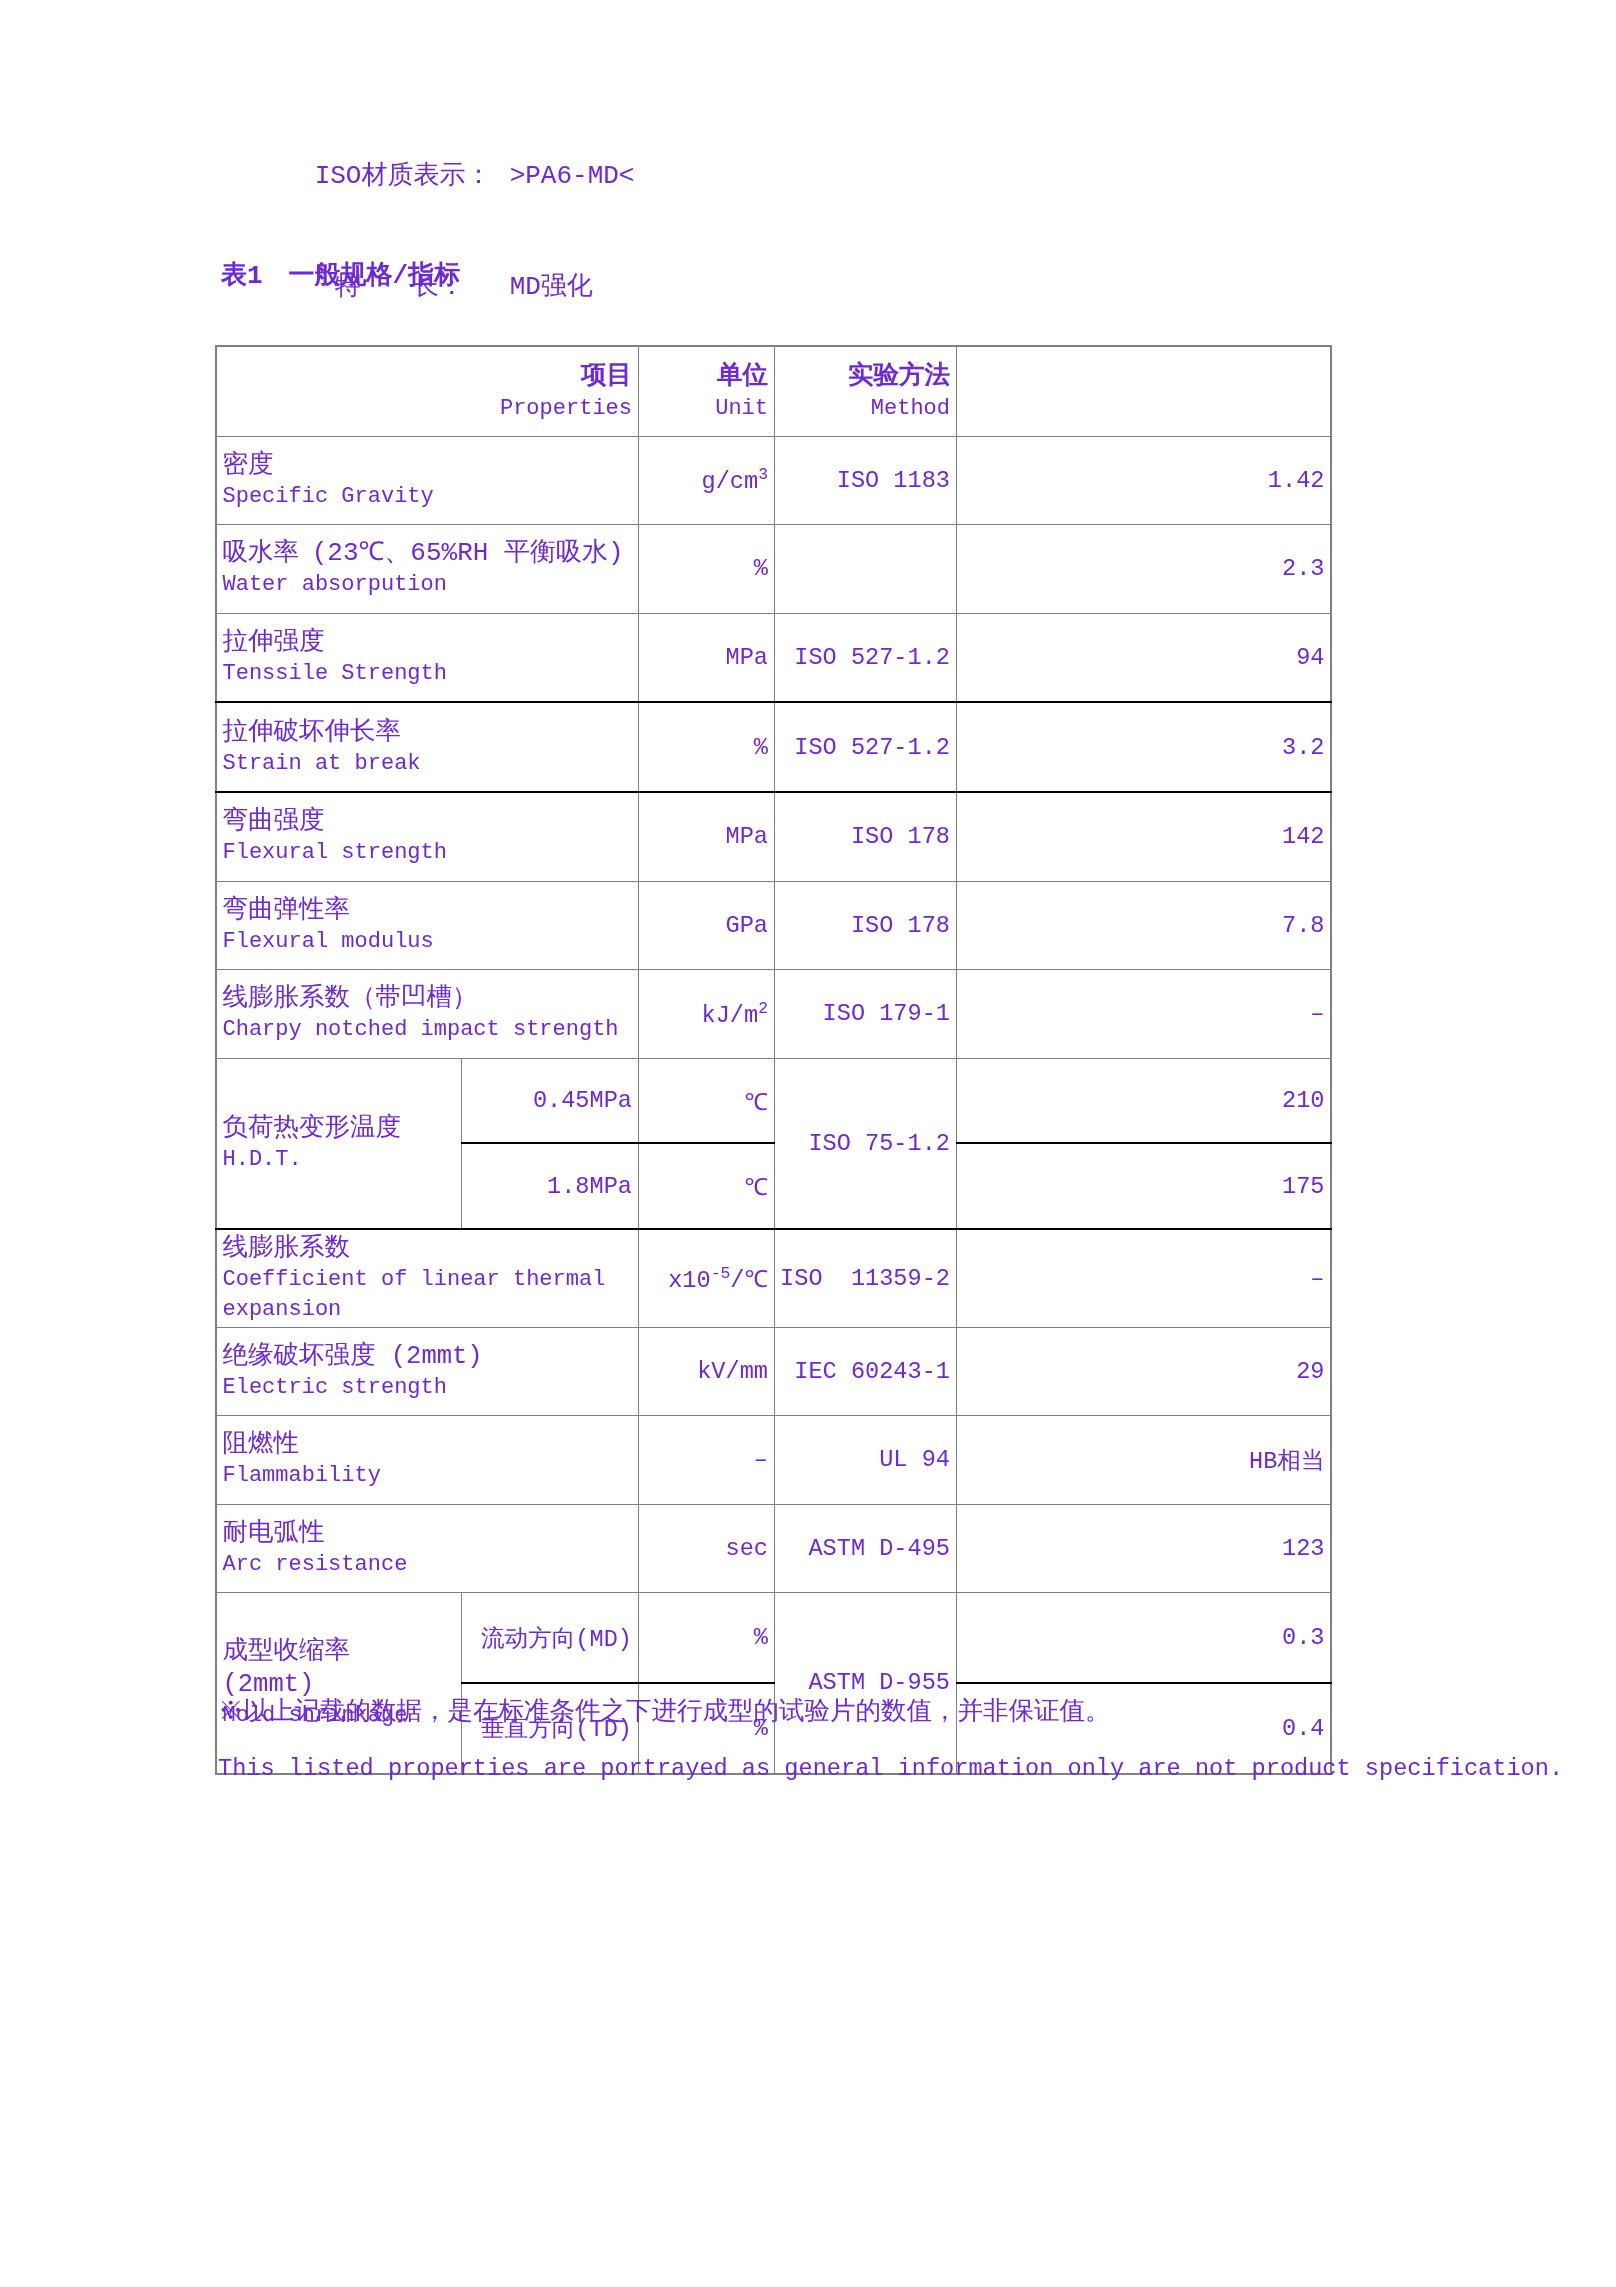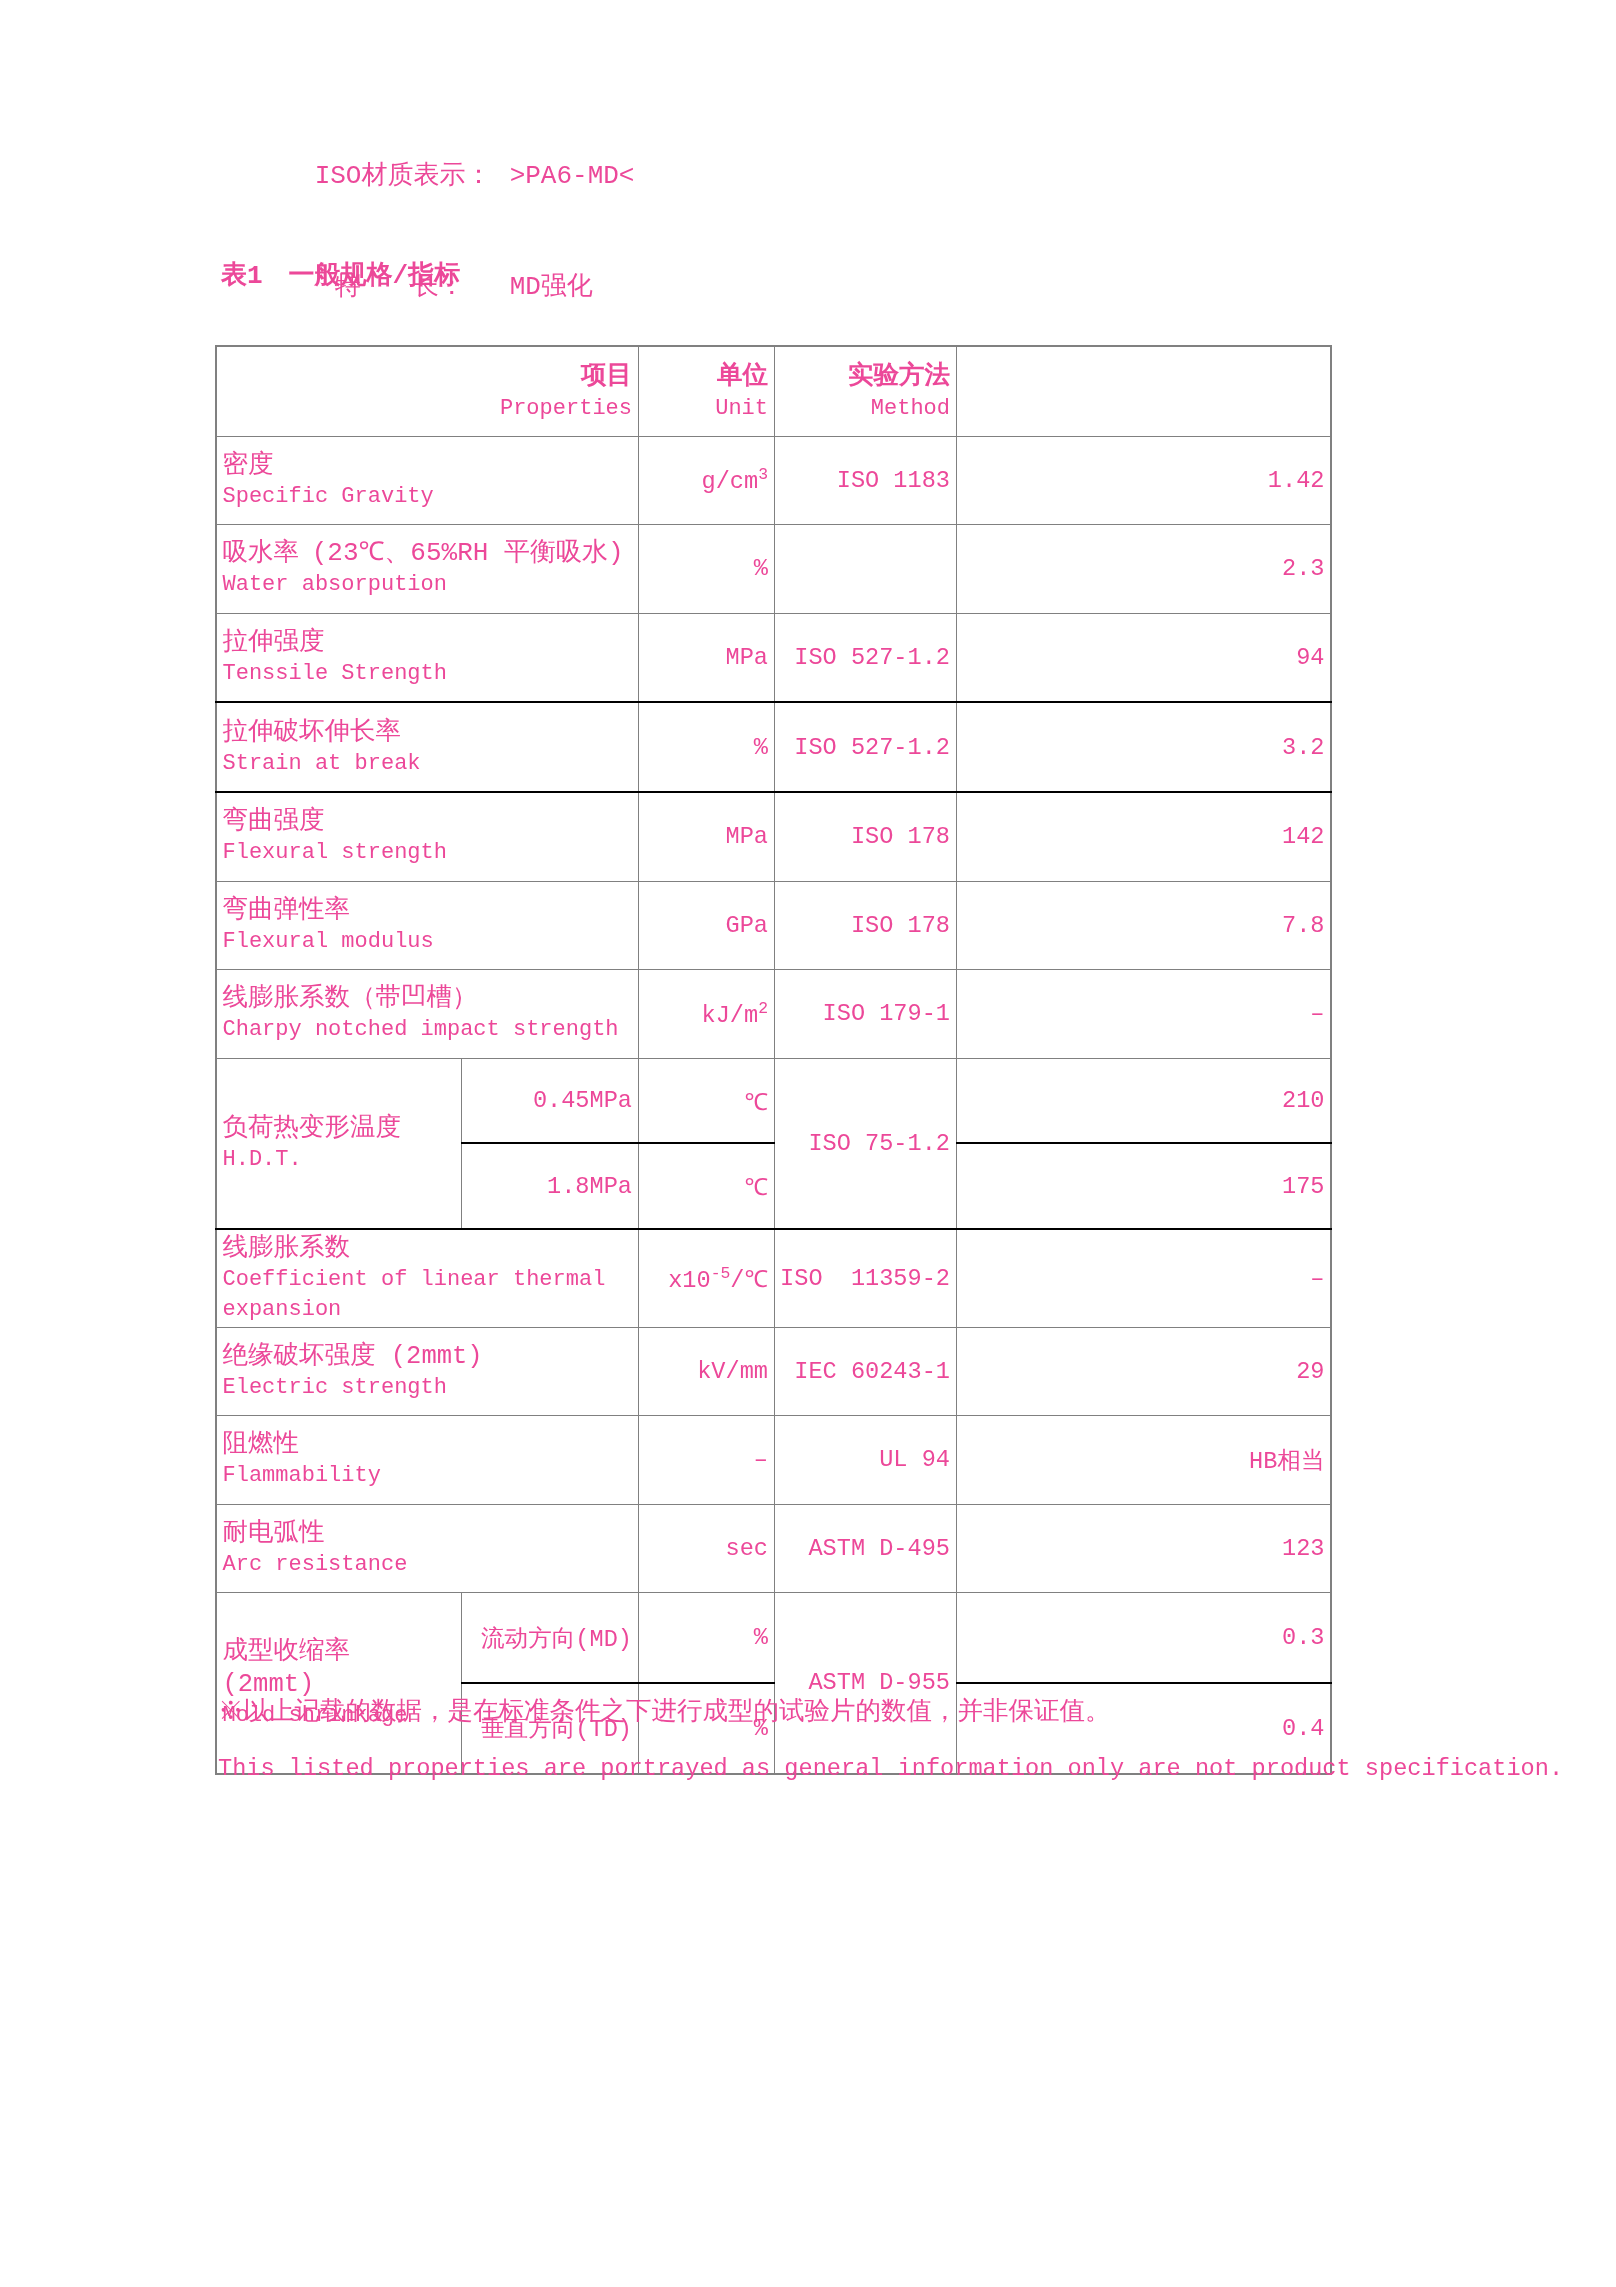--- a/index.html
+++ b/index.html
@@ -1,21 +1,21 @@
 <!DOCTYPE html>
 <html style="font-size:14.5px"><head>
 <meta charset="utf-8">
 <style>
   html,body{margin:0;padding:0;background:#e8e8e8;}
   .page{
     position:relative;
     width:1616px;height:2287px;
     background:#ffffff;
     font-family:"Liberation Mono","DejaVu Sans Mono",monospace;
-    color:#ec4899;
+    color:#6d28d9;
     overflow:hidden;
     text-decoration:underline;
   }
   
   .idblock{position:absolute;left:221px;top:127px;font-size:26px;}
   .idline{margin-bottom:15.5px;white-space:pre;}
   .idlabel{display:inline-block;width:195px;box-sizing:border-box;}
   .idlabel.feat{padding-left:20px;}
   
   .tbltitle{position:absolute;left:221px;top:257px;font-size:26px;font-weight:bold;white-space:pre;}

